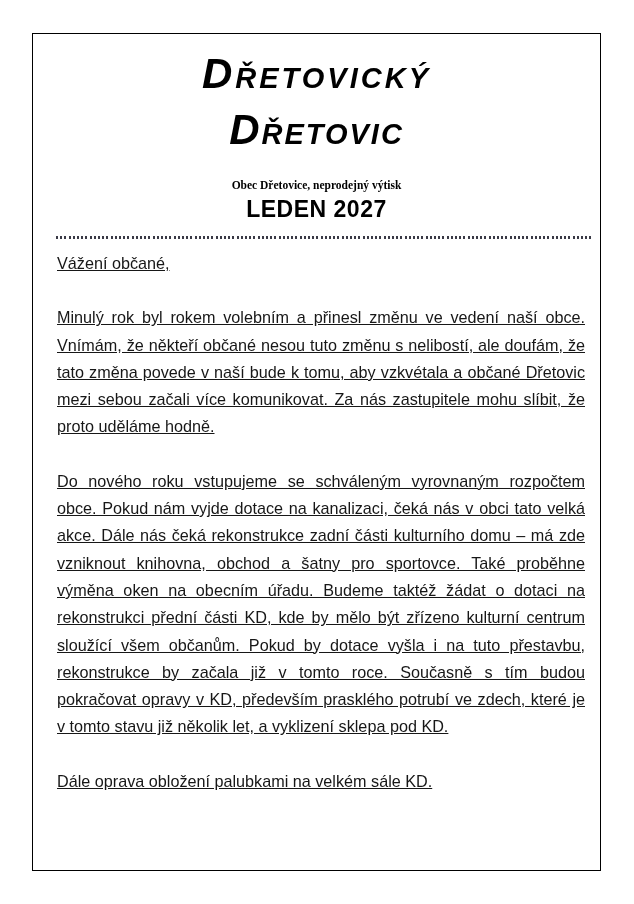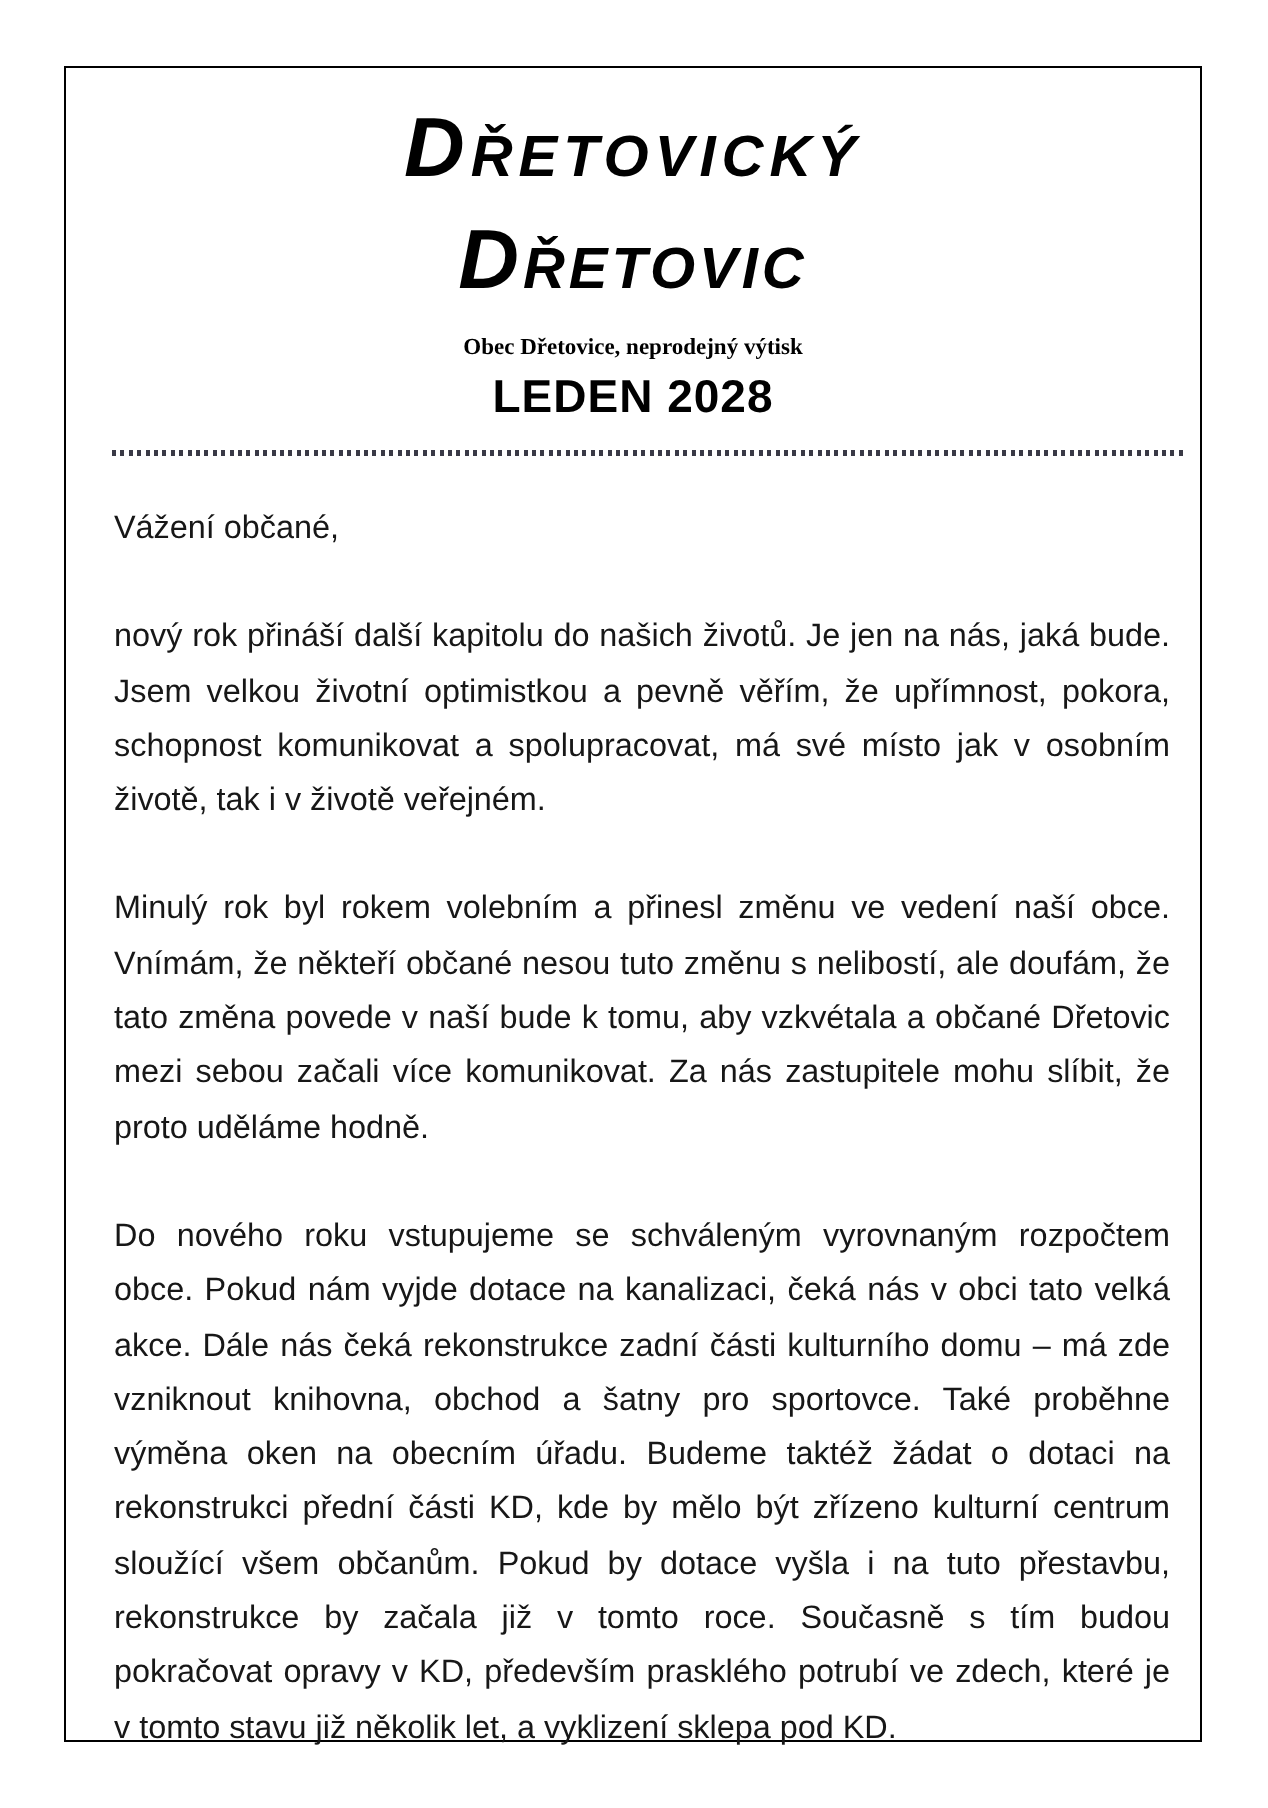--- a/index.html
+++ b/index.html
@@ -51,21 +51,21 @@
   }
   .masthead-line.line2 {
     letter-spacing: 2px;
   }
 
   .imprint {
     font-family: "Liberation Serif", serif;
     font-weight: bold;
     font-size: 11.5px;
     line-height: 16px;
-    margin-top: 8px;
+    margin-top: 19px;
     letter-spacing: 0px;
   }
 
   .issue {
     font-family: "Liberation Sans", sans-serif;
     font-weight: bold;
     font-size: 23px;
     line-height: 28px;
     margin-top: 2px;
     letter-spacing: 0.5px;
@@ -86,54 +86,54 @@
   .body {
     margin: 0 2px 0 11px;
     padding-top: 11px;
     font-family: "Liberation Sans", sans-serif;
     font-size: 16.2px;
     line-height: 27.3px;
     color: #171717;
   }
 
   .body p {
-    margin: 12px 0 27px 0;
+    margin: 0 0 27px 0;
     text-align: justify;
     text-justify: inter-word;
     hyphens: none;
+    text-decoration: underline;
   }
   .body p:last-child { margin-bottom: 0; }
 
   .body p.salutation {
     text-align: left;
   }
   .body p.lastline-left {
     text-align: left;
   }
 </style>
 </head>
 <body>
 
 <div id="page">
   <div id="page-inner">
 
     <div class="masthead">
       <div class="masthead-line line1">Dřetovický</div>
       <div class="masthead-line line2">Dřetovic</div>
       <div class="imprint">Obec Dřetovice, neprodejný výtisk</div>
-      <div class="issue">LEDEN 2028</div>
+      <div class="issue">LEDEN 2027</div>
     </div>
 
     <div class="separator"></div>
 
     <div class="body">
 
       <p class="salutation">Vážení občané,</p>
 
-      <p>nový rok přináší další kapitolu do našich životů. Je jen na nás, jaká bude. Jsem velkou životní optimistkou a pevně věřím, že upřímnost, pokora, schopnost komunikovat a spolupracovat, má své místo jak v osobním životě, tak i v životě veřejném.</p>
 
       <p>Minulý rok byl rokem volebním a přinesl změnu ve vedení naší obce. Vnímám, že někteří občané nesou tuto změnu s nelibostí, ale doufám, že tato změna povede v naší bude k tomu, aby vzkvétala a občané Dřetovic mezi sebou začali více komunikovat. Za nás zastupitele mohu slíbit, že proto uděláme hodně.</p>
 
       <p>Do nového roku vstupujeme se schváleným vyrovnaným rozpočtem obce. Pokud nám vyjde dotace na kanalizaci, čeká nás v obci tato velká akce. Dále nás čeká rekonstrukce zadní části kulturního domu – má zde vzniknout knihovna, obchod a šatny pro sportovce. Také proběhne výměna oken na obecním úřadu. Budeme taktéž žádat o dotaci na rekonstrukci přední části KD, kde by mělo být zřízeno kulturní centrum sloužící všem občanům. Pokud by dotace vyšla i na tuto přestavbu, rekonstrukce by začala již v tomto roce. Současně s tím budou pokračovat opravy v KD, především prasklého potrubí ve zdech, které je v tomto stavu již několik let, a vyklizení sklepa pod KD.</p>
 
       <p class="lastline-left">Dále oprava obložení palubkami na velkém sále KD.</p>
 
     </div>
   </div>
 </div>

